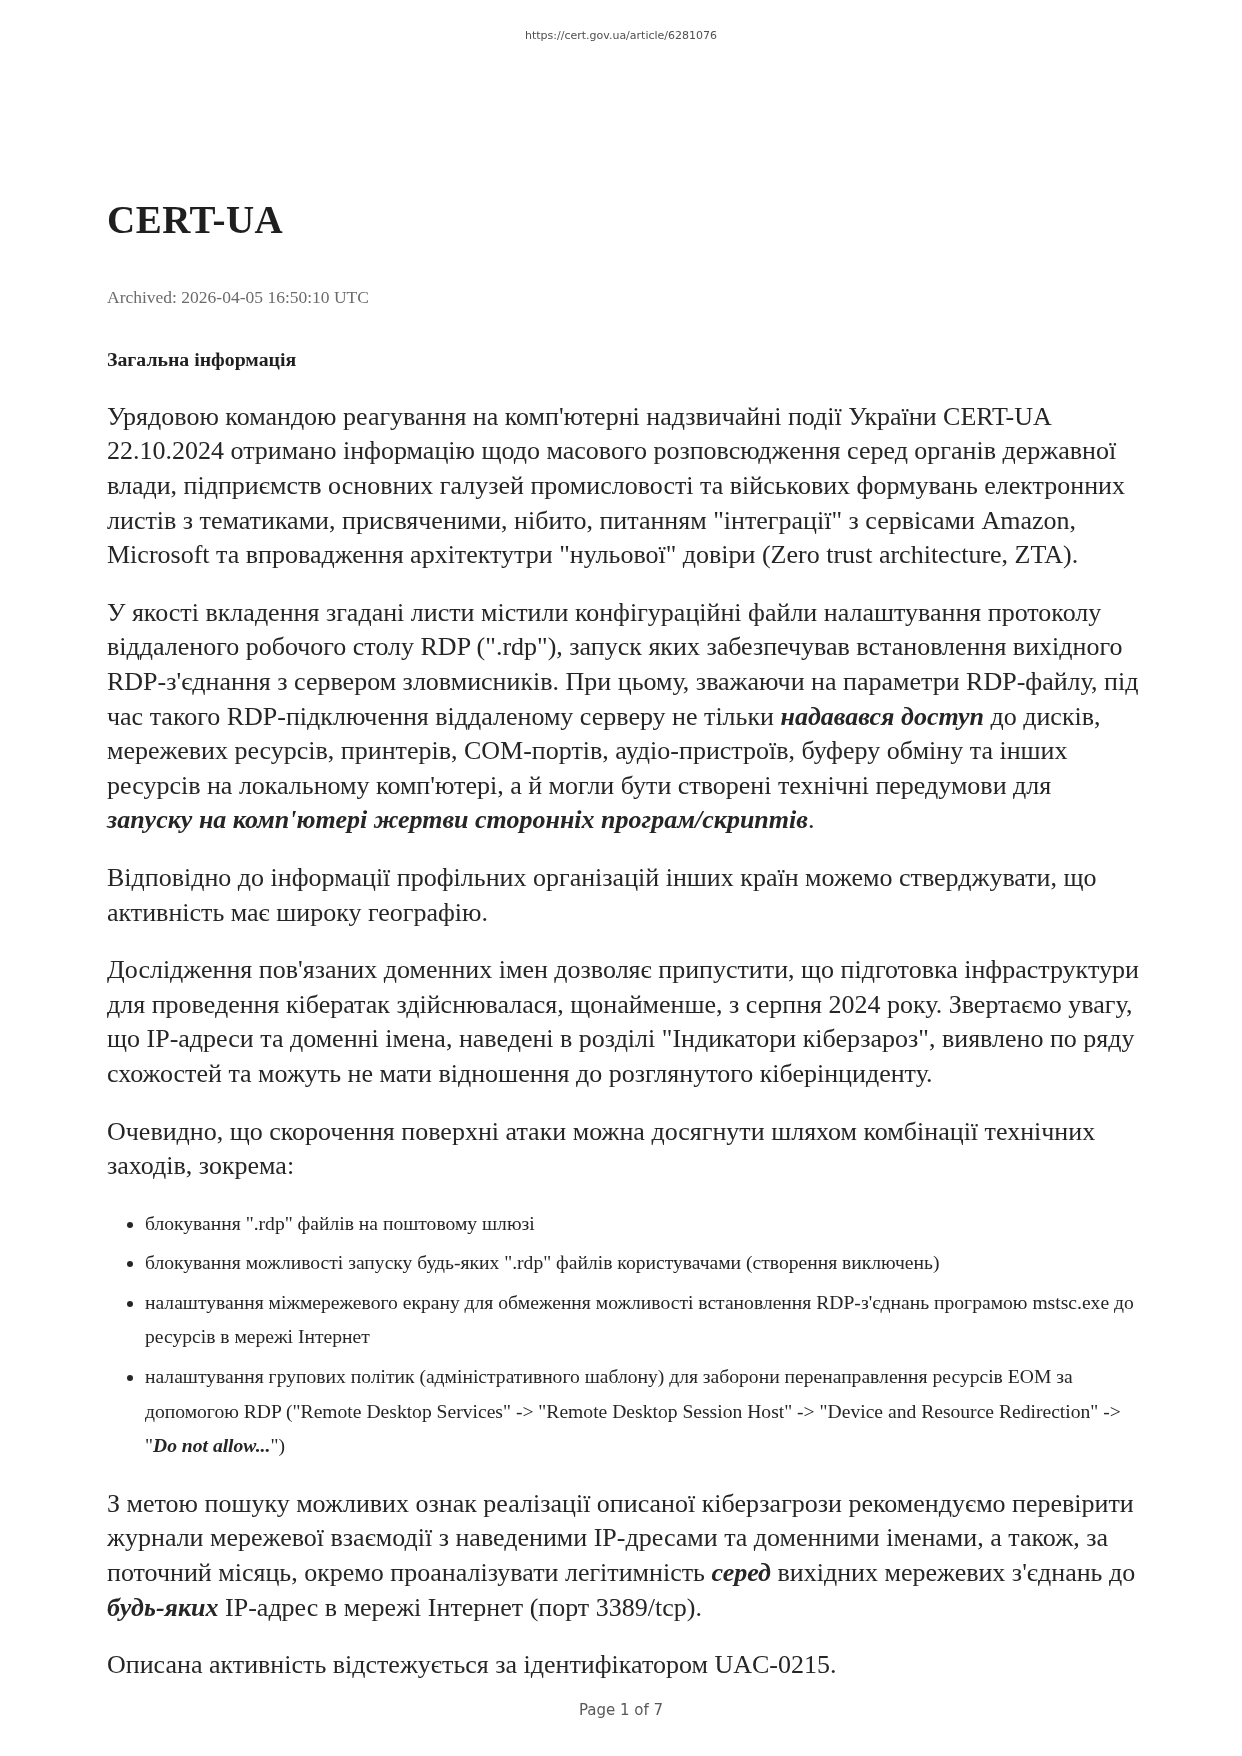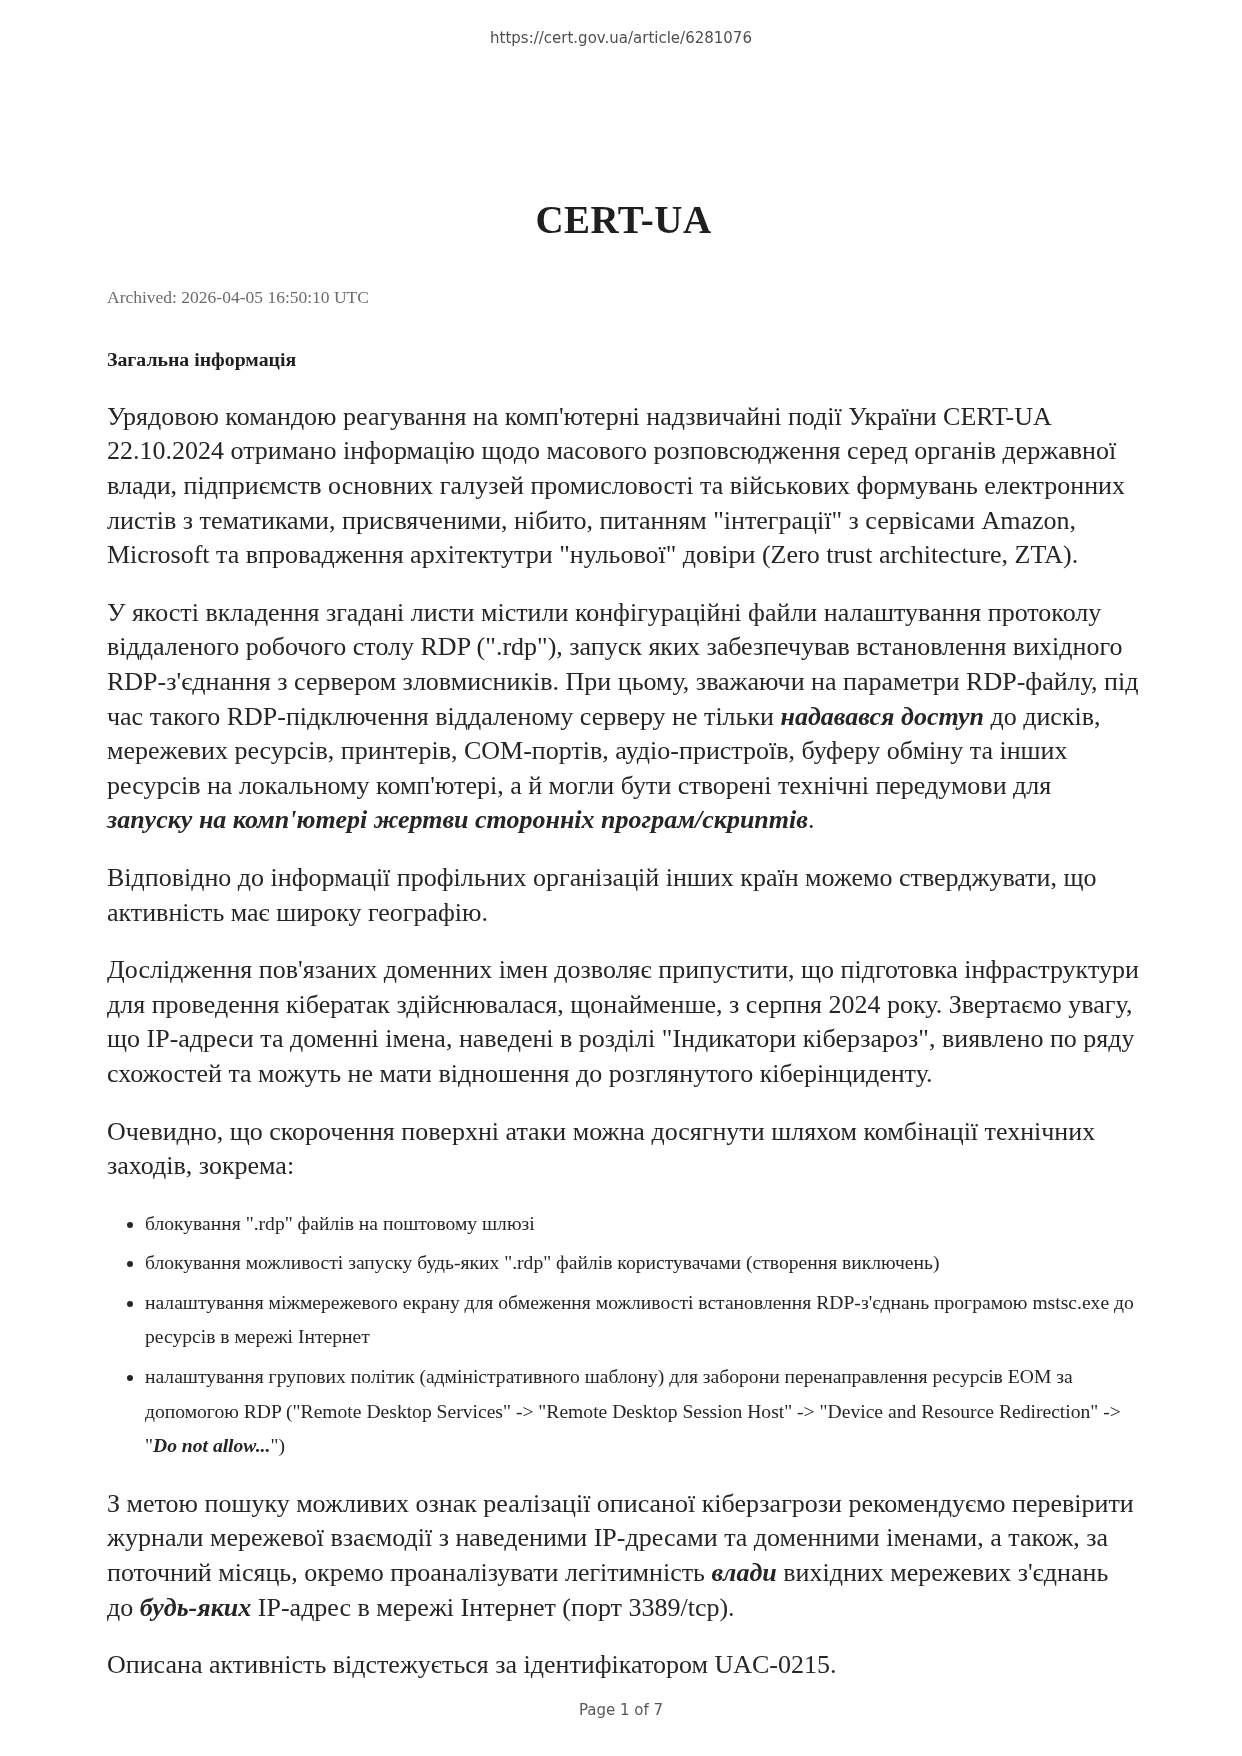--- a/index.html
+++ b/index.html
@@ -11,36 +11,35 @@
     font-family: "Liberation Serif", serif;
     color: #262626;
     overflow: hidden;
   }
   .url-line {
     position: absolute;
     top: 29px; left: 0;
     width: 100%;
     text-align: center;
     font-family: "DejaVu Sans", sans-serif;
-    font-size: 15px;
+    font-size: 11px;
     color: #4f4f4f;
   }
   .doc {
     position: absolute;
     left: 107px; top: 0;
     width: 1033px;
   }
   .title {
     margin: 197px 0 0 0;
     font-size: 39px;
     font-weight: 700;
     line-height: 1.16;
     letter-spacing: 0.5px;
     color: #1f1f1f;
-    text-align: center;
   }
   .archived {
     margin-top: 45px;
     font-size: 17.5px;
     color: #6b6b6b;
   }
   .section-heading {
     margin: 34px 0 0 0;
     font-size: 19.8px;
     font-weight: 700;
@@ -91,19 +90,19 @@
         <p class="para">У якості вкладення згадані листи містили конфігураційні файли налаштування протоколу віддаленого робочого столу RDP (".rdp"), запуск яких забезпечував встановлення вихідного RDP-з'єднання з сервером зловмисників. При цьому, зважаючи на параметри RDP-файлу, під час такого RDP-підключення віддаленому серверу не тільки <span class="run-b">надавався доступ</span> до дисків, мережевих ресурсів, принтерів, COM-портів, аудіо-пристроїв, буферу обміну та інших ресурсів на локальному комп'ютері, а й могли бути створені технічні передумови для <span class="run-b">запуску на комп'ютері жертви сторонніх програм/скриптів</span>.</p>
         <p class="para">Відповідно до інформації профільних організацій інших країн можемо стверджувати, що активність має широку географію.</p>
         <p class="para">Дослідження пов'язаних доменних імен дозволяє припустити, що підготовка інфраструктури для проведення кібератак здійснювалася, щонайменше, з серпня 2024 року. Звертаємо увагу, що IP-адреси та доменні імена, наведені в розділі "Індикатори кіберзароз", виявлено по ряду схожостей та можуть не мати відношення до розглянутого кіберінциденту.</p>
         <p class="para">Очевидно, що скорочення поверхні атаки можна досягнути шляхом комбінації технічних заходів, зокрема:</p>
         <ul class="bullets">
           <li>блокування ".rdp" файлів на поштовому шлюзі</li>
           <li>блокування можливості запуску будь-яких ".rdp" файлів користувачами (створення виключень)</li>
           <li>налаштування міжмережевого екрану для обмеження можливості встановлення RDP-з'єднань програмою mstsc.exe до ресурсів в мережі Інтернет</li>
           <li>налаштування групових політик (адміністративного шаблону) для заборони перенаправлення ресурсів ЕОМ за допомогою RDP ("Remote Desktop Services" -&gt; "Remote Desktop Session Host" -&gt; "Device and Resource Redirection" -&gt; "<span class="run-b run-i">Do not allow...</span>")</li>
         </ul>
-        <p class="para">З метою пошуку можливих ознак реалізації описаної кіберзагрози рекомендуємо перевірити журнали мережевої взаємодії з наведеними IP-дресами та доменними іменами, а також, за поточний місяць, окремо проаналізувати легітимність <span class="run-b">влади</span> вихідних мережевих з'єднань до <span class="run-b">будь-яких</span> IP-адрес в мережі Інтернет (порт 3389/tcp).</p>
+        <p class="para">З метою пошуку можливих ознак реалізації описаної кіберзагрози рекомендуємо перевірити журнали мережевої взаємодії з наведеними IP-дресами та доменними іменами, а також, за поточний місяць, окремо проаналізувати легітимність <span class="run-b">серед</span> вихідних мережевих з'єднань до <span class="run-b">будь-яких</span> IP-адрес в мережі Інтернет (порт 3389/tcp).</p>
         <p class="para">Описана активність відстежується за ідентифікатором UAC-0215.</p>
       </div>
   </div>
 
   <div class="footer">Page 1 of 7</div>
 </div>
 
 </body></html>

